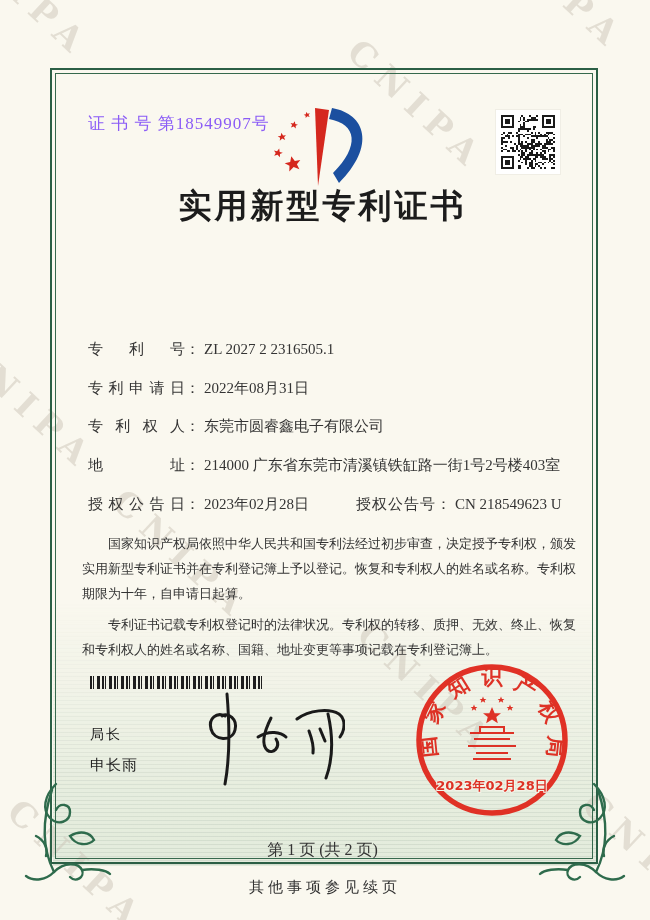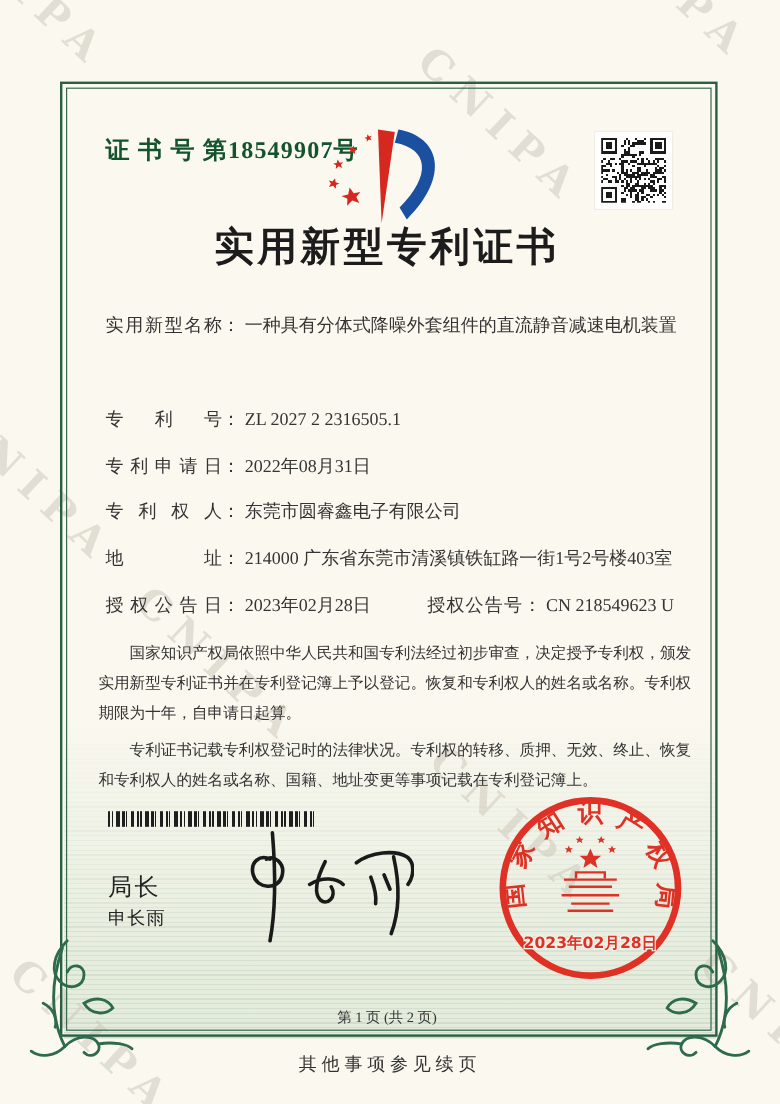--- a/index.html
+++ b/index.html
@@ -12,45 +12,45 @@
   
   .band{position:absolute;z-index:0;left:53px;top:600px;width:544px;height:266px;
         background:repeating-linear-gradient(180deg, rgba(118,156,128,.30) 0 1px, rgba(213,228,208,.62) 1px 4px);
         -webkit-mask-image:linear-gradient(180deg, transparent 0, rgba(0,0,0,.45) 40%, rgba(0,0,0,.85) 70%, #000 100%);
         mask-image:linear-gradient(180deg, transparent 0, rgba(0,0,0,.45) 40%, rgba(0,0,0,.85) 70%, #000 100%);}
   
   .frame{position:absolute;z-index:3;left:50px;top:68px;width:544px;height:792px;
          border:2px solid #2b5f45;pointer-events:none;}
   .frame-inner{position:absolute;left:3px;top:3px;right:3px;bottom:3px;border:1px solid #36694d;}
   .content{position:absolute;z-index:4;left:0;top:0;width:650px;height:920px;}
-  .certno{position:absolute;left:88px;top:112px;font-size:20px;color:#14532d;letter-spacing:1px;font-weight:bold;}
+  .certno{position:absolute;left:88px;top:112px;font-size:17px;color:#8b5cf6;letter-spacing:1px;}
   .title{position:absolute;left:50px;top:184px;width:545px;text-align:center;font-size:33px;
          font-weight:bold;color:#1c1c1c;letter-spacing:3px;}
   .row{position:absolute;left:88px;width:500px;font-size:15px;color:#343434;white-space:nowrap;}
   .flabel{display:inline-block;width:97px;text-align:justify;text-align-last:justify;vertical-align:top;}
   .colon{display:inline-block;margin:0 4px 0 0;}
   .pair2{position:absolute;left:268px;top:0;}
   .pair2 .flabel2{letter-spacing:1px;}
   .paras{position:absolute;left:82px;top:531px;width:494px;font-size:13px;line-height:25px;
          color:#333;text-align:justify;}
   .paras p{margin:0 0 6px 0;text-indent:2em;}
   .barcode{position:absolute;left:90px;top:676px;width:172px;height:13px;
            background:repeating-linear-gradient(90deg,#1e1e1e 0,#1e1e1e 2px,transparent 2px,transparent 3px,
            #1e1e1e 3px,#1e1e1e 4px,transparent 4px,transparent 7px,#1e1e1e 7px,#1e1e1e 10px,transparent 10px,transparent 12px);}
-  .role{position:absolute;left:90px;top:726px;font-size:20px;color:#222;
+  .role{position:absolute;left:90px;top:726px;font-size:14px;color:#222;
         font-family:"Liberation Sans","DejaVu Sans",sans-serif;letter-spacing:2px;}
   .signer{position:absolute;left:90px;top:756px;font-size:15px;color:#222;
         font-family:"Liberation Sans","DejaVu Sans",sans-serif;letter-spacing:1px;}
   .sig-svg{position:absolute;left:185px;top:688px;}
   .seal{position:absolute;left:410px;top:658px;opacity:.93;}
   .qr{position:absolute;left:496px;top:110px;width:64px;height:64px;background:#fff;
       box-shadow:0 0 0 1px rgba(0,0,0,.04);}
   .qr svg{position:absolute;left:5px;top:5px;}
   .logo{position:absolute;left:265px;top:96px;}
-  .footer{position:absolute;left:50px;top:840px;width:545px;text-align:center;font-size:12px;color:#333;}
+  .footer{position:absolute;left:50px;top:840px;width:545px;text-align:center;font-size:16px;color:#333;}
   .cont{position:absolute;left:0;top:878px;width:650px;text-align:center;font-size:15px;
         letter-spacing:4px;color:#333;}
   .flourish{position:absolute;z-index:5;pointer-events:none;}
   .fl-left{left:16px;top:780px;}
   .fl-right{left:538px;top:780px;transform:scaleX(-1);}
 </style>
 </head>
 <body>
 
 <div id="page">
@@ -367,23 +367,20 @@
             <rect x="21" y="28" width="1" height="1"></rect>
             <rect x="23" y="28" width="1" height="1"></rect>
             <rect x="27" y="28" width="1" height="1"></rect>
             <rect x="28" y="28" width="1" height="1"></rect>
           </g>
       </svg>
     </div>
 
     <div class="title">实用新型专利证书</div>
 
-    <div class="row" style="top:262px">
-      <span class="flabel">实用新型名称</span><span class="colon">：</span><span>一种具有分体式降噪外套组件的直流静音减速电机装置</span>
-    </div>
     <div class="row" style="top:340px">
       <span class="flabel">专利号</span><span class="colon">：</span><span>ZL 2027 2 2316505.1</span>
     </div>
     <div class="row" style="top:379px">
       <span class="flabel">专利申请日</span><span class="colon">：</span><span>2022年08月31日</span>
     </div>
     <div class="row" style="top:417px">
       <span class="flabel">专利权人</span><span class="colon">：</span><span>东莞市圆睿鑫电子有限公司</span>
     </div>
     <div class="row" style="top:456px">

